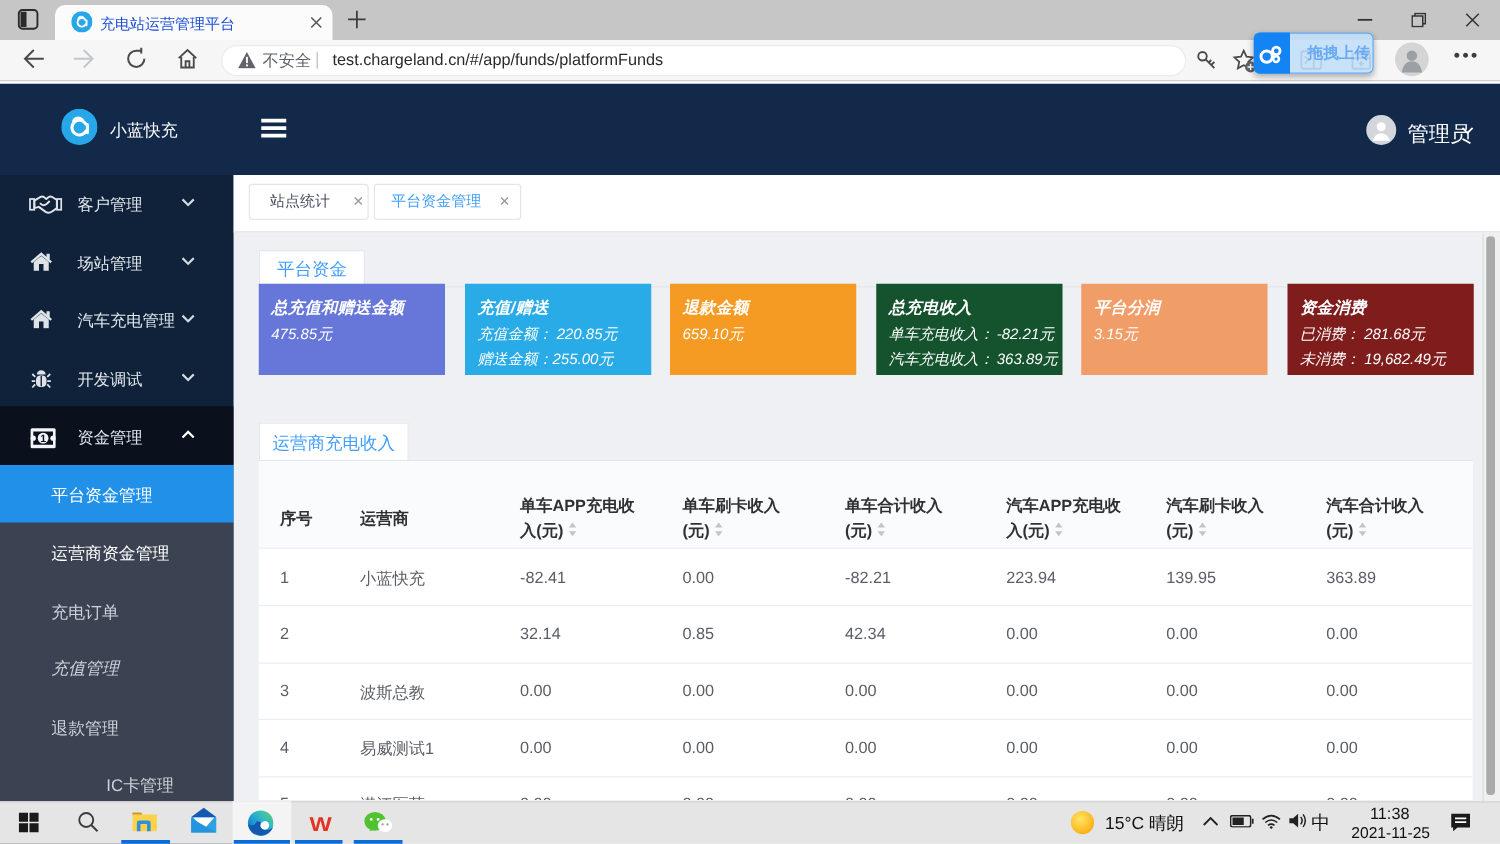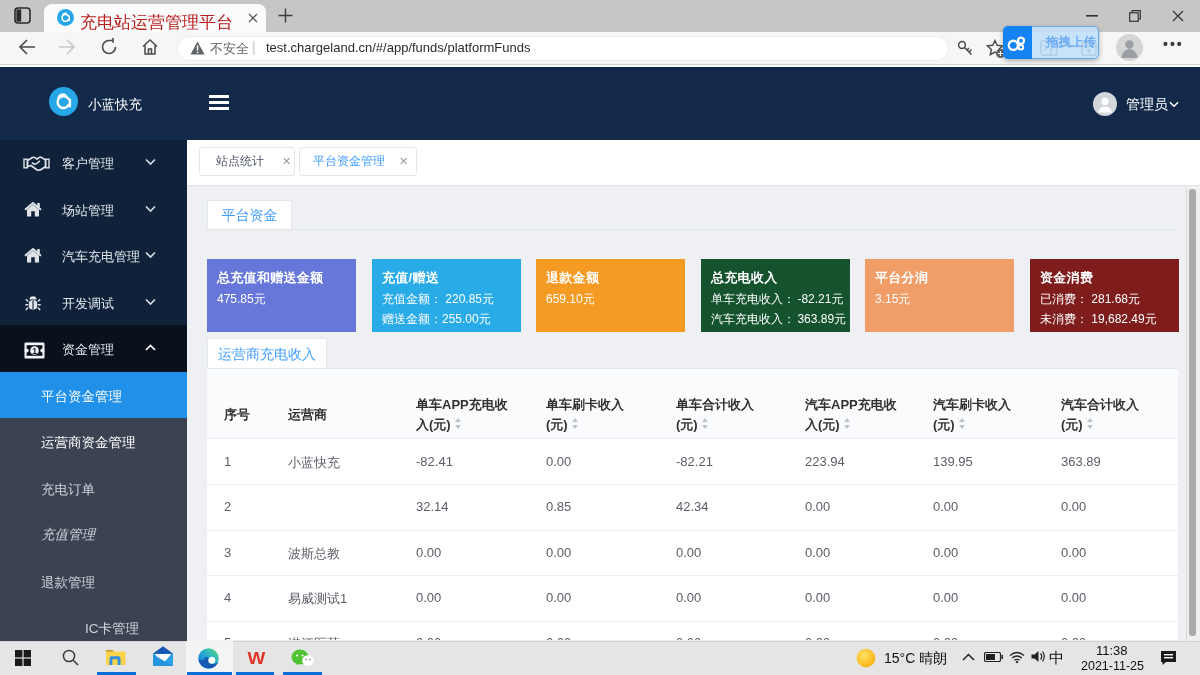--- a/index.html
+++ b/index.html
@@ -18,21 +18,21 @@
 #finrow { position:absolute; left:0; top:325px; width:187px; height:47px; background:#0a111c; }
 #activeitem { position:absolute; left:0; top:372px; width:187px; height:46px; background:#2090e8; }
 #content { position:absolute; left:187px; top:140px; width:1013px; height:535px; background:#eef0f4; }
 #chiprow { position:absolute; left:187px; top:140px; width:1013px; height:46px; background:#ffffff; border-bottom:1px solid #dfe3e8; }
 .chip { position:absolute; top:147px; height:29px; background:#fff; border:1px solid #e3e6eb; border-radius:3px; font-size:12px; line-height:27px; color:#495060; }
 .menuitem { position:absolute; left:0; width:187px; height:46px; color:#e2e7ed; font-size:13px; }
 .menuitem .txt { position:absolute; left:62px; top:0; line-height:50px; }
 .menuitem .chev { position:absolute; left:145px; top:19px; width:11px; height:8px; }
 .menuitem .chev svg { display:block; }
 .subitem { position:absolute; left:41px; width:146px; height:46px; line-height:50px; color:#ced3da; font-size:13.5px; }
-.card { position:absolute; top:259px; width:149px; height:73px; color:#fff; font-size:12px; padding:9px 14px 0 10px; white-space:nowrap; }
+.card { position:absolute; top:227px; width:149px; height:73px; color:#fff; font-size:12px; padding:9px 14px 0 10px; white-space:nowrap;font-style:italic; }
 .card b { display:block; font-size:13px; line-height:19px; margin-bottom:3px; letter-spacing:0.3px; }
 .card div { line-height:19.5px; }
 .tabbtn { position:absolute; background:#fff; border:1px solid #e4e7ed; border-bottom:none; color:#409eff; font-size:14px; text-align:center; }
 .hairline { position:absolute; left:207px; width:971px; height:1px; background:#e2e6ec; }
 
 #tablewrap { position:absolute; left:207px; top:369px; width:971px; height:271px; background:#fff; overflow:hidden; }
 .th { position:absolute; color:#303133; font-size:13px; font-weight:bold; line-height:20px; }
 .td { position:absolute; color:#5a5e66; font-size:13px; }
 .rowline { position:absolute; left:0; width:971px; height:1px; background:#ebeef5; }
 .sort { display:inline-block; position:relative; width:9px; height:13px; vertical-align:-2px; }
@@ -53,21 +53,21 @@
   <svg class="abs" style="left:14px;top:7px" width="17" height="17" viewBox="0 0 17 17">
       <rect x="1" y="1" width="15" height="15" rx="3" fill="none" stroke="#2b2b2b" stroke-width="1.6"></rect>
       <rect x="2.4" y="2.4" width="4.8" height="12.2" fill="#2b2b2b"></rect>
     </svg>
 </div>
 <div id="tab">
   <svg class="abs" style="left:13px;top:5px" width="17" height="17" viewBox="0 0 29 29">
       <circle cx="14.5" cy="14.5" r="14.5" fill="#27a7e8"></circle>
       <path d="M19.6 12.2 a5.9 5.9 0 1 0 0.1 5.6 M20.9 12.6 v6.6 M9.7 10.6 a4.1 4.1 0 0 1 7.3 -1.4" fill="none" stroke="#fff" stroke-width="2.6" stroke-linecap="round"></path>
     </svg>
-  <span class="abs" style="left:36px;top:7px;font-size:17px;color:#b91c1c;">充电站运营管理平台</span>
+  <span class="abs" style="left:36px;top:7px;font-size:12px;color:#1d4ed8;">充电站运营管理平台</span>
   <svg class="abs" style="left:203px;top:8px" width="12" height="12" viewBox="0 0 12 12">
       <path d="M2 2 L10 10 M10 2 L2 10" stroke="#5a5a5a" stroke-width="1.3"></path>
     </svg>
 </div>
 <svg class="abs" style="left:277px;top:7px" width="17" height="17" viewBox="0 0 17 17">
     <path d="M8.5 1.5 V15.5 M1.5 8.5 H15.5" stroke="#3c3c3c" stroke-width="1.4"></path>
   </svg>
 
 <svg class="abs" style="left:1086px;top:15px" width="12" height="2" viewBox="0 0 12 2">
     <rect width="12" height="1.6" fill="#333"></rect>
@@ -150,21 +150,21 @@
     </svg>
   <span class="abs" style="left:88px;top:29px;font-size:13.5px;color:#fff;">小蓝快充</span>
   <div class="abs" style="left:209px;top:28px;width:20px;height:3px;background:#fff;"></div>
   <div class="abs" style="left:209px;top:34px;width:20px;height:3px;background:#fff;"></div>
   <div class="abs" style="left:209px;top:40px;width:20px;height:3px;background:#fff;"></div>
   <div class="abs" style="left:1093px;top:25px;width:24px;height:24px;border-radius:50%;background:#d3d6da;"></div>
   <svg class="abs" style="left:1093px;top:25px" width="24" height="24" viewBox="0 0 28 28">
       <circle cx="14" cy="11" r="4.2" fill="#fff"></circle>
       <path d="M6 24 a8.2 8.8 0 0 1 16 0 Z" fill="#fff"></path>
     </svg>
-  <span class="abs" style="left:1126px;top:29px;font-size:14px;color:#fff;">管理员</span>
+  <span class="abs" style="left:1126px;top:29px;font-size:17px;color:#fff;">管理员</span>
   <svg class="abs" style="left:1169px;top:34px" width="10" height="7" viewBox="0 0 11 7">
       <path d="M1 1 L5.5 5.5 L10 1" stroke="#fff" stroke-width="1.6" fill="none"></path>
     </svg>
 </div>
 
 <div id="sidebar"></div>
 <div id="submenu"></div>
 <div id="finrow"></div>
 <div id="activeitem"></div>
 <div id="sidebaricons">

